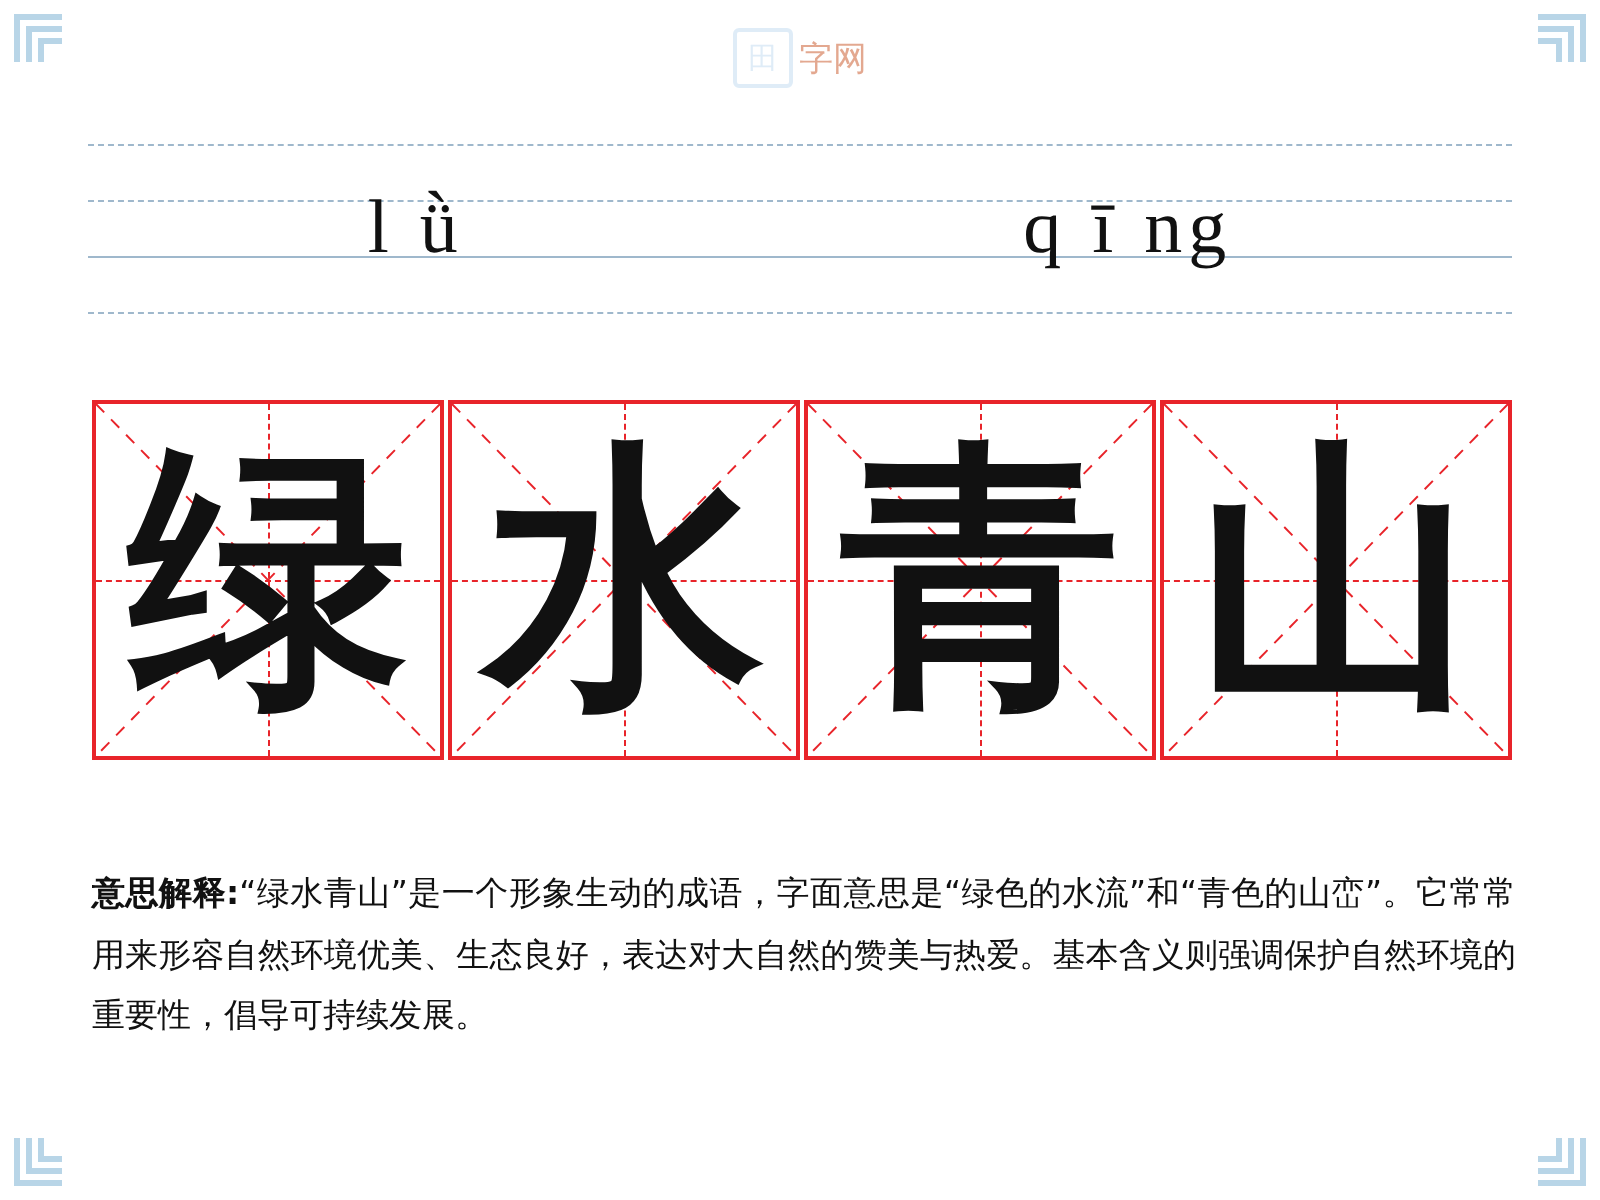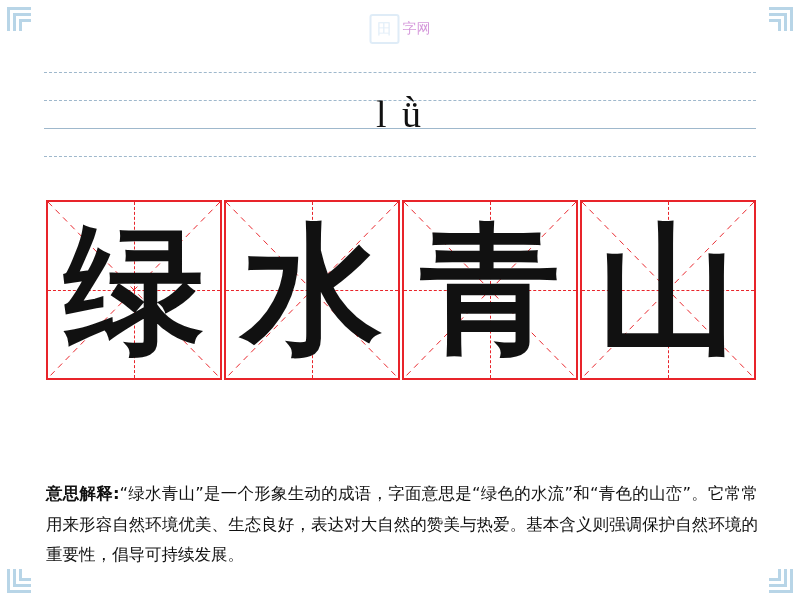--- a/index.html
+++ b/index.html
@@ -45,22 +45,22 @@
     border: 2px solid #b9d6ef;
     border-radius: 3px;
     display: flex;
     align-items: center;
     justify-content: center;
     font-size: 15px;
     color: #b9d6ef;
     font-family: "DejaVu Sans", sans-serif;
   }
   .wm-text {
-    font-size: 14px;
-    color: #a21caf;
+    font-size: 17px;
+    color: #c2410c;
     font-family: "DejaVu Sans", sans-serif;
   }
 
   
   .pinyin-area {
     position: absolute;
     top: 72px;
     left: 44px;
     width: 712px;
     height: 86px;
@@ -151,21 +151,20 @@
   .explain {
     position: absolute;
     top: 432px;
     left: 46px;
     width: 712px;
     font-family: "DejaVu Sans", sans-serif;
     font-size: 16.5px;
     line-height: 1.85;
     color: #111111;
     text-align: justify;
-    margin-top: 47px;
   }
   .explain b {
     font-weight: 700;
   }
 </style>
 </head>
 <body>
 
 <div class="corner tl">
   <svg viewBox="0 0 26 26" xmlns="http://www.w3.org/2000/svg">
@@ -201,20 +200,21 @@
   <span class="wm-text">字网</span>
 </div>
 
 <div class="pinyin-area">
   <div class="staff-line l1"></div>
   <div class="staff-line l2"></div>
   <div class="staff-line l3 solid"></div>
   <div class="staff-line l4"></div>
   <div class="pinyin-row">
     <span class="pinyin-syllable">l ǜ</span>
+    <span class="pinyin-syllable">q ī ng</span>
   </div>
 </div>
 
 <div class="grid-area">
 
   <div class="cell">
     <div class="diag">
       <svg viewBox="0 0 176 180" preserveAspectRatio="none" xmlns="http://www.w3.org/2000/svg">
         <line x1="0" y1="0" x2="176" y2="180" stroke="#e8242a" stroke-width="1" stroke-dasharray="6,5"></line>
         <line x1="176" y1="0" x2="0" y2="180" stroke="#e8242a" stroke-width="1" stroke-dasharray="6,5"></line>

